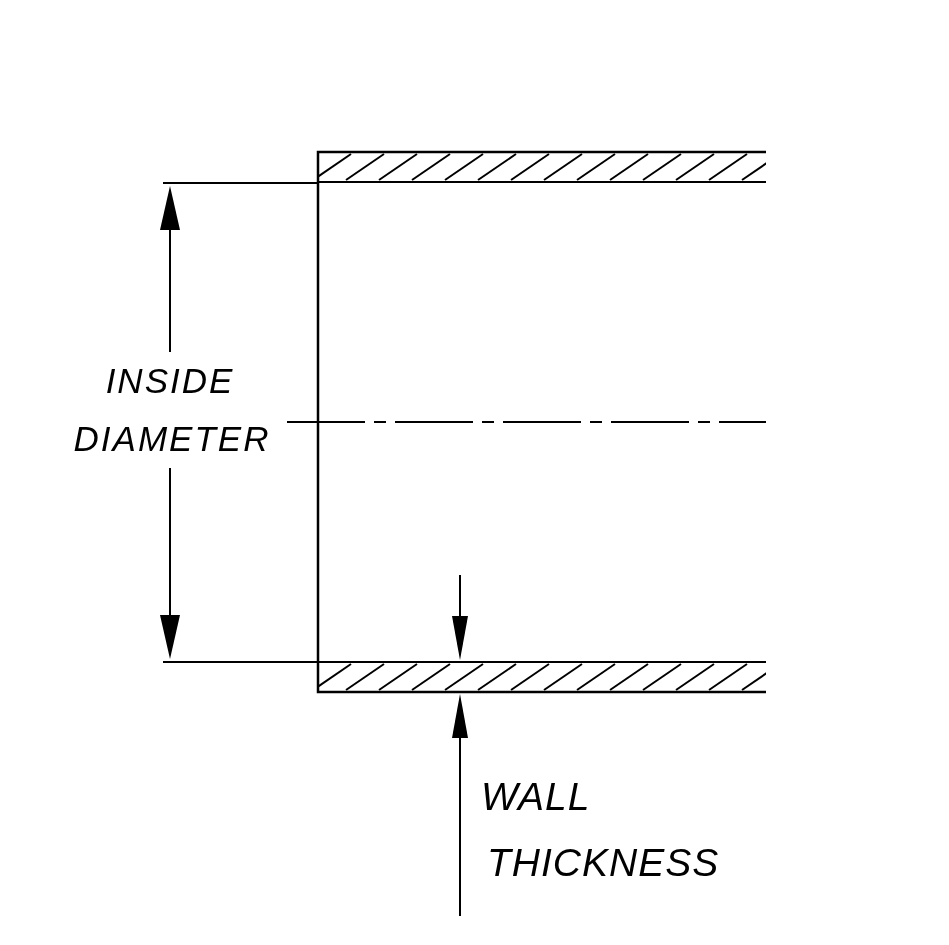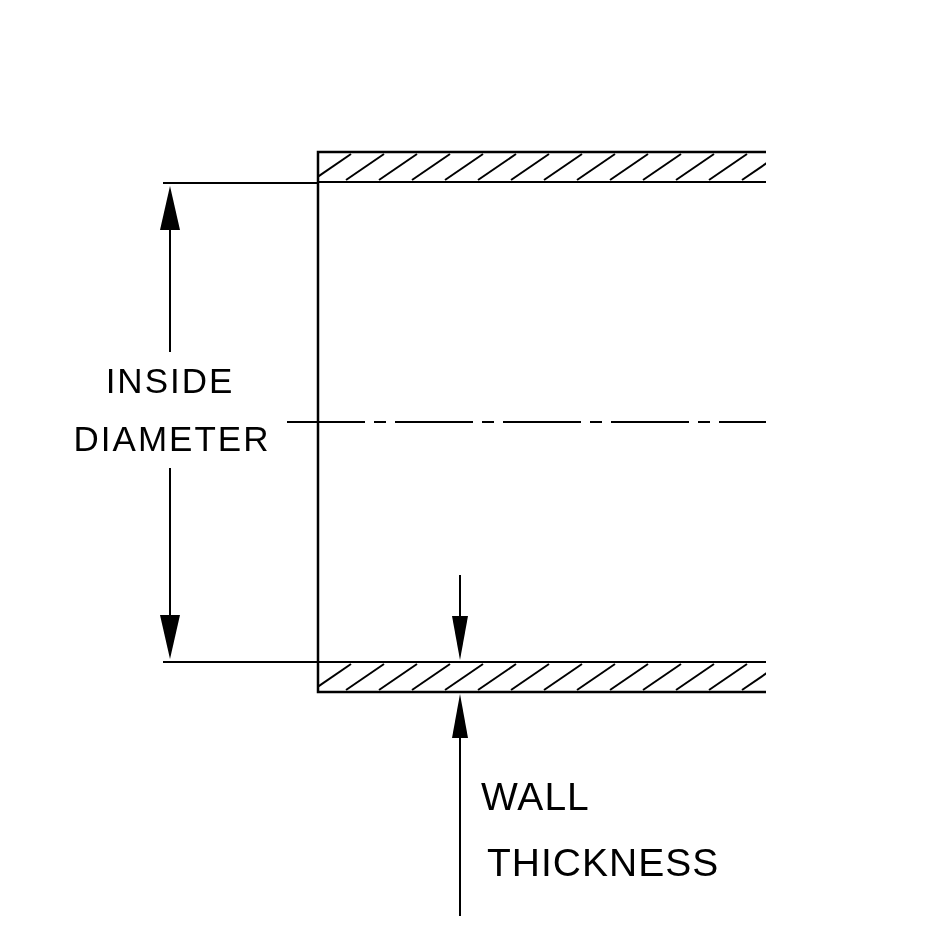--- a/index.html
+++ b/index.html
@@ -7,20 +7,21 @@
     padding: 0;
     background: var(--paper, #ffffff);
   }
   .canvas {
     position: relative;
     width: 766px;
     height: 945px;
     background: var(--paper, #ffffff);
     font-family: "Liberation Sans", sans-serif;
     overflow: hidden;
+    font-style: italic;
   }
   svg.drawing {
     display: block;
     color: var(--ink, #000000);
   }
   svg.drawing line {
     stroke: currentColor;
   }
   svg.drawing polygon {
     fill: currentColor;

